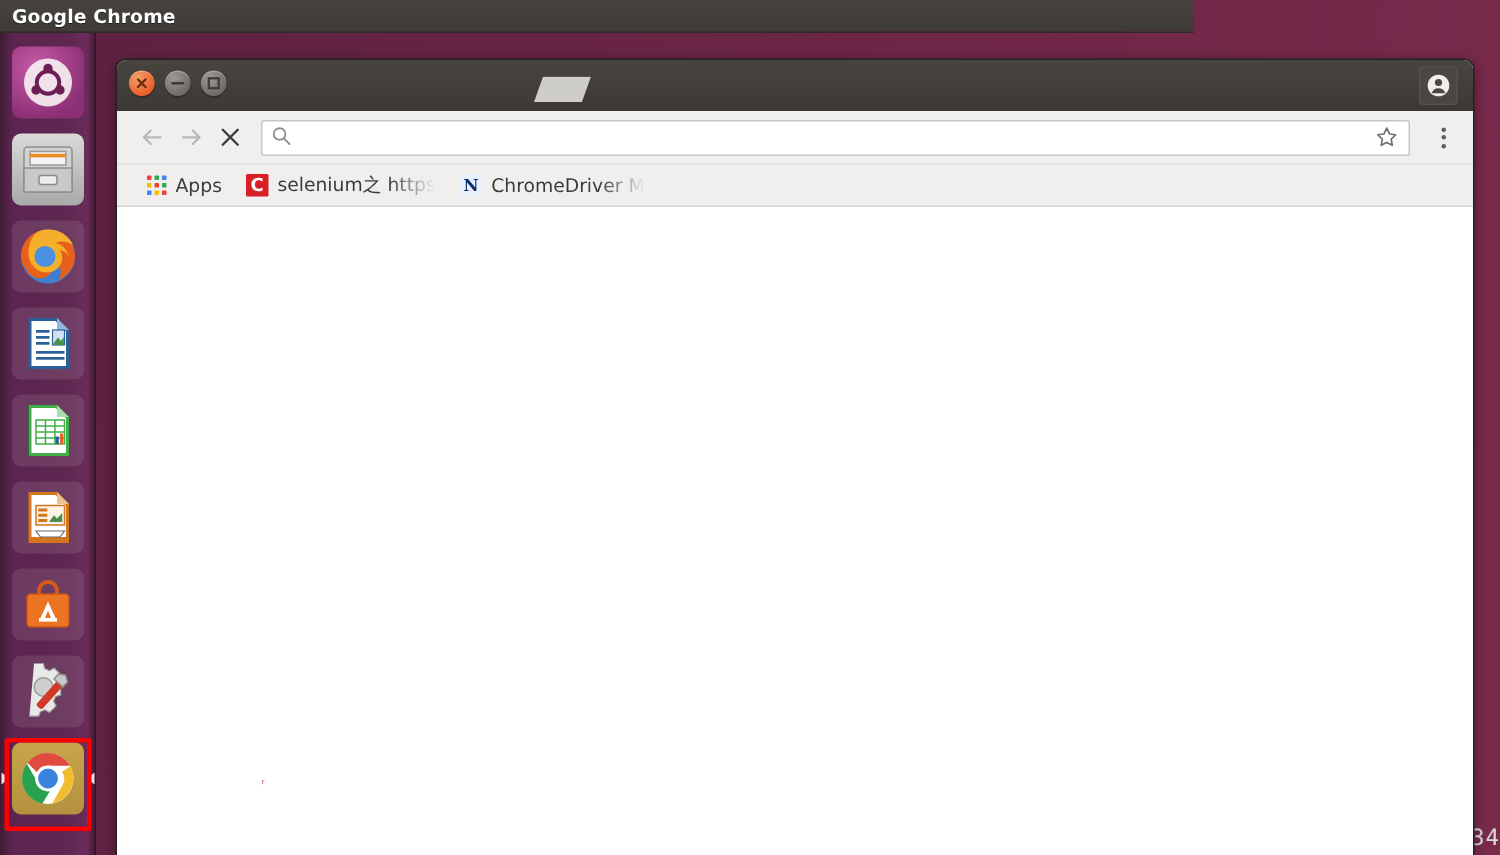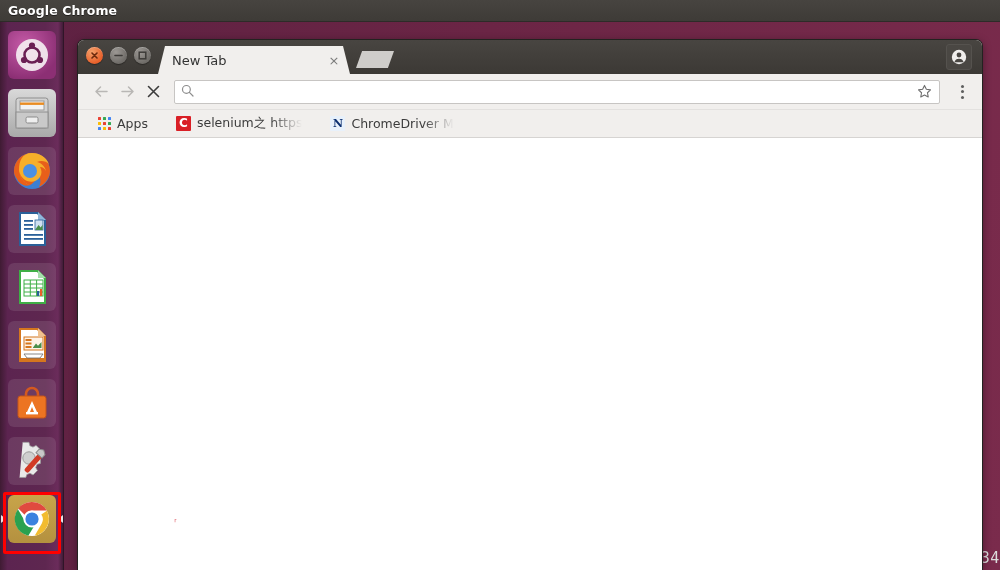--- a/index.html
+++ b/index.html
@@ -11,21 +11,21 @@
   body { position: relative; background: #5B2141; }
 
   
   #desktop {
     position: absolute; inset: 0;
     background: linear-gradient(100deg, #5d2142 0%, #6b2545 45%, #7a2b4c 100%);
   }
 
   
   #top-panel {
-    position: absolute; left: 0; top: 0; width: 1000px; height: 22px;
+    position: absolute; left: 0; top: 0; width: 796px; height: 22px;
     background: linear-gradient(#474440, #3e3b37);
     border-bottom: 1px solid #2d2b28;
     display: flex; align-items: center;
     z-index: 40;
   }
   #panel-title {
     color: #ffffff; font-size: 12.5px; font-weight: bold;
     padding-left: 8px; letter-spacing: .1px;
     text-shadow: 0 1px 0 rgba(0,0,0,.55);
   }
@@ -146,21 +146,21 @@
   #star-btn { flex: 0 0 auto; width: 18px; height: 18px; display:flex; align-items:center; justify-content:center; }
   #menu-btn {
     width: 24px; height: 26px; display: flex; flex-direction: column;
     align-items: center; justify-content: center; gap: 2.5px; margin-left: 4px;
   }
   .dot { width: 3px; height: 3px; border-radius: 50%; background: #5f5f5f; }
 
   
   #bookmarks-bar {
     height: 28px; background: #f1efed;
-    display: flex; align-items: center; gap: 12px;
+    display: flex; align-items: center; gap: 0;
     padding-left: 12px;
     border-bottom: 1px solid #d6d4d2;
     overflow: hidden;
   }
   .bookmark {
     display: flex; align-items: center; gap: 6px;
     padding: 0 8px; height: 22px; max-width: 168px;
   }
   .bookmark-label {
     font-size: 12.5px; color: #3b3b3b; white-space: nowrap; overflow: hidden;
@@ -358,24 +358,20 @@
             <path d="M1 3.5h7" stroke="#3d3b38" stroke-width="1.6" stroke-linecap="round"></path>
           </svg>
       </span>
       <span class="wc wc-max">
         <svg width="9" height="9" viewBox="0 0 9 9">
             <rect x="1.2" y="1.2" width="6.6" height="6.6" fill="none" stroke="#3d3b38" stroke-width="1.5"></rect>
           </svg>
       </span>
     </div>
 
-    <div id="tab">
-      <span id="tab-title">New Tab</span>
-      <span id="tab-close">×</span>
-    </div>
 
     <div id="new-tab-btn"></div>
 
     <div style="position:absolute; right:10px; top:4px; width:26px; height:26px; border:1px solid #55524e; border-radius:3px; background:#4a4743; display:flex; align-items:center; justify-content:center;">
       <svg width="16" height="16" viewBox="0 0 16 16" aria-hidden="true">
         <circle cx="8" cy="8" r="7.2" fill="#f0eeec"></circle>
         <circle cx="8" cy="6" r="2.4" fill="#4a4743"></circle>
         <path d="M3.4 13.2a4.8 4.8 0 0 1 9.2 0z" fill="#4a4743"></path>
       </svg>
     </div>

